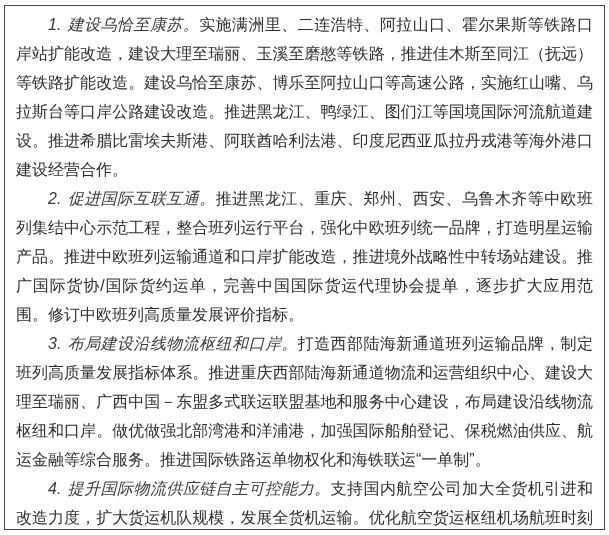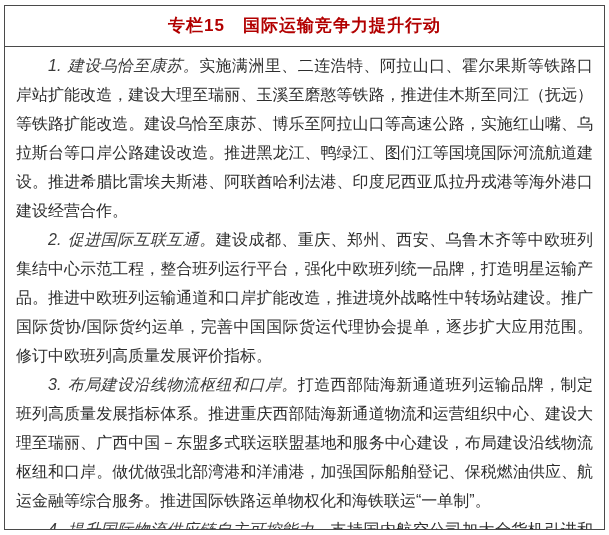--- a/index.html
+++ b/index.html
@@ -67,29 +67,26 @@
   .para .body-text {
     font-style: normal;
   }
 </style>
 </head>
 <body>
 
 <div class="page">
   <div class="panel">
 
-    <div class="panel-title-row">
-      <span class="panel-title">专栏15　国际运输竞争力提升行动</span>
-    </div>
 
     <div class="panel-body">
 
       <p class="para"><span class="num">1.</span><span class="lead">建设乌恰至康苏。</span><span class="body-text">实施满洲里、二连浩特、阿拉山口、霍尔果斯等铁路口岸站扩能改造，建设大理至瑞丽、玉溪至磨憨等铁路，推进佳木斯至同江（抚远）等铁路扩能改造。建设乌恰至康苏、博乐至阿拉山口等高速公路，实施红山嘴、乌拉斯台等口岸公路建设改造。推进黑龙江、鸭绿江、图们江等国境国际河流航道建设。推进希腊比雷埃夫斯港、阿联酋哈利法港、印度尼西亚瓜拉丹戎港等海外港口建设经营合作。</span></p>
 
-      <p class="para"><span class="num">2.</span><span class="lead">促进国际互联互通。</span><span class="body-text">建设成都、重庆、郑州、西安、乌鲁木齐等中欧班列集结中心示范工程，整合班列运行平台，强化中欧班列统一品牌，打造明星运输产品。推进中欧班列运输通道和口岸扩能改造，推进境外战略性中转场站建设。推广国际货协/国际货约运单，完善中国国际货运代理协会提单，逐步扩大应用范围。修订中欧班列高质量发展评价指标。</span></p>
+      <p class="para"><span class="num">2.</span><span class="lead">促进国际互联互通。</span><span class="body-text">推进黑龙江、重庆、郑州、西安、乌鲁木齐等中欧班列集结中心示范工程，整合班列运行平台，强化中欧班列统一品牌，打造明星运输产品。推进中欧班列运输通道和口岸扩能改造，推进境外战略性中转场站建设。推广国际货协/国际货约运单，完善中国国际货运代理协会提单，逐步扩大应用范围。修订中欧班列高质量发展评价指标。</span></p>
 
       <p class="para"><span class="num">3.</span><span class="lead">布局建设沿线物流枢纽和口岸。</span><span class="body-text">打造西部陆海新通道班列运输品牌，制定班列高质量发展指标体系。推进重庆西部陆海新通道物流和运营组织中心、建设大理至瑞丽、广西中国－东盟多式联运联盟基地和服务中心建设，布局建设沿线物流枢纽和口岸。做优做强北部湾港和洋浦港，加强国际船舶登记、保税燃油供应、航运金融等综合服务。推进国际铁路运单物权化和海铁联运“一单制”。</span></p>
 
       <p class="para"><span class="num">4.</span><span class="lead">提升国际物流供应链自主可控能力。</span><span class="body-text">支持国内航空公司加大全货机引进和改造力度，扩大货运机队规模，发展全货机运输。优化航空货运枢纽机场航班时刻资源配置。培育一批具有全球竞争力的物流供应链龙头企业，引导企业优化境内外物流节点布局，逐步构建安全可靠的国际物流设施网络，实现与生产制造、国际贸易等企业协同发展。</span></p>
 
     </div>
   </div>
 </div>
 
 </body></html>

